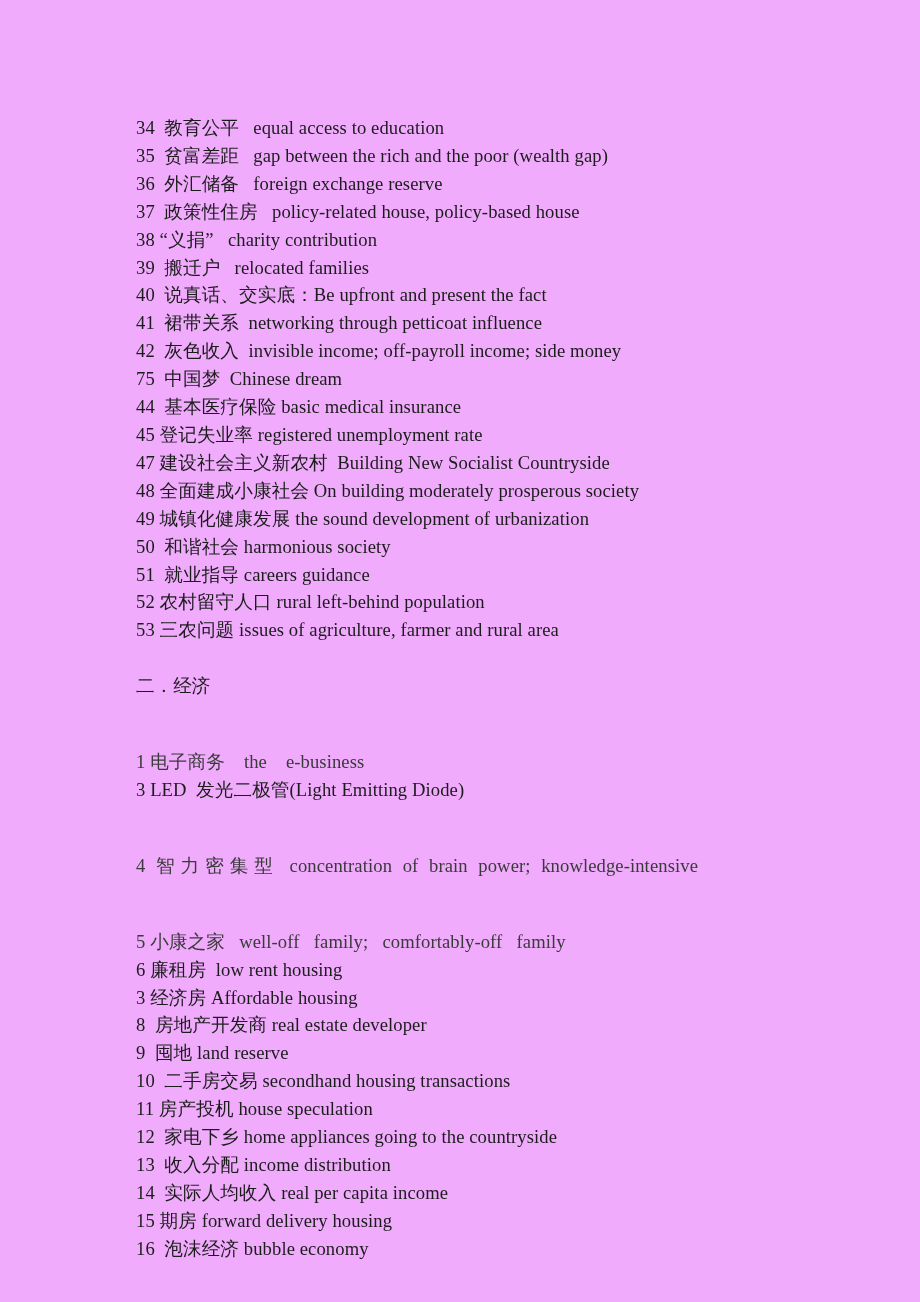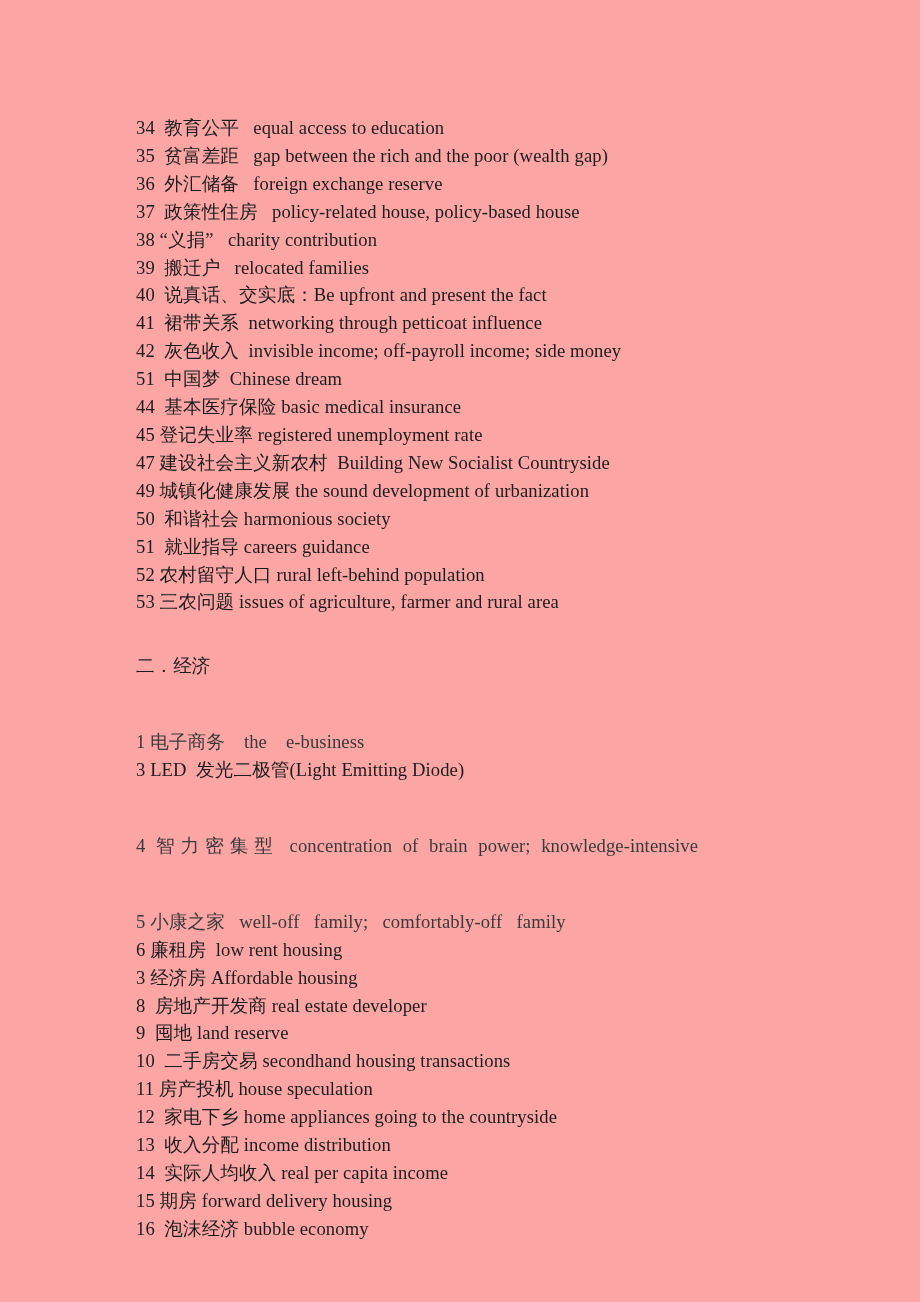--- a/index.html
+++ b/index.html
@@ -11,21 +11,21 @@
     width: 920px;
     height: 1302px;
     font-family: "Liberation Serif", "DejaVu Serif", serif;
     color: #1a1a1a;
     overflow: hidden;
   }
   .page {
     position: relative;
     width: 920px;
     height: 1302px;
-    background: #fca5a5;
+    background: #f0abfc;
     box-sizing: border-box;
   }
   .content {
     position: absolute;
     left: 136px;
     top: 114px;
     width: 566px;
   }
   .entry {
     font-size: 18.6px;
@@ -63,33 +63,34 @@
 
     <div class="entry">34  教育公平   equal access to education</div>
     <div class="entry">35  贫富差距   gap between the rich and the poor (wealth gap)</div>
     <div class="entry">36  外汇储备   foreign exchange reserve</div>
     <div class="entry">37  政策性住房   policy-related house, policy-based house</div>
     <div class="entry">38 “义捐”   charity contribution</div>
     <div class="entry">39  搬迁户   relocated families</div>
     <div class="entry">40  说真话、交实底：Be upfront and present the fact</div>
     <div class="entry">41  裙带关系  networking through petticoat influence</div>
     <div class="entry">42  灰色收入  invisible income; off-payroll income; side money</div>
-    <div class="entry">51  中国梦  Chinese dream</div>
+    <div class="entry">75  中国梦  Chinese dream</div>
     <div class="entry">44  基本医疗保险 basic medical insurance</div>
     <div class="entry">45 登记失业率 registered unemployment rate</div>
     <div class="entry">47 建设社会主义新农村  Building New Socialist Countryside</div>
+    <div class="entry">48 全面建成小康社会 On building moderately prosperous society</div>
     <div class="entry">49 城镇化健康发展 the sound development of urbanization</div>
     <div class="entry">50  和谐社会 harmonious society</div>
     <div class="entry">51  就业指导 careers guidance</div>
     <div class="entry">52 农村留守人口 rural left-behind population</div>
     <div class="entry">53 三农问题 issues of agriculture, farmer and rural area</div>
 
     <div class="spacer"></div>
 
-    <div class="section-heading" style="margin-top:8px">二．经济</div>
+    <div class="section-heading" style="margin-top:0">二．经济</div>
 
     <div class="entry light">1 电子商务    the    e-business</div>
     <div class="entry">3 LED  发光二极管(Light Emitting Diode)</div>
     <div class="entry light justified">4 智力密集型  concentration of brain power; knowledge-intensive</div>
     <div class="entry light">5 小康之家   well-off   family;   comfortably-off   family</div>
     <div class="entry">6 廉租房  low rent housing</div>
     <div class="entry">3 经济房 Affordable housing</div>
     <div class="entry">8  房地产开发商 real estate developer</div>
     <div class="entry">9  囤地 land reserve</div>
     <div class="entry">10  二手房交易 secondhand housing transactions</div>

